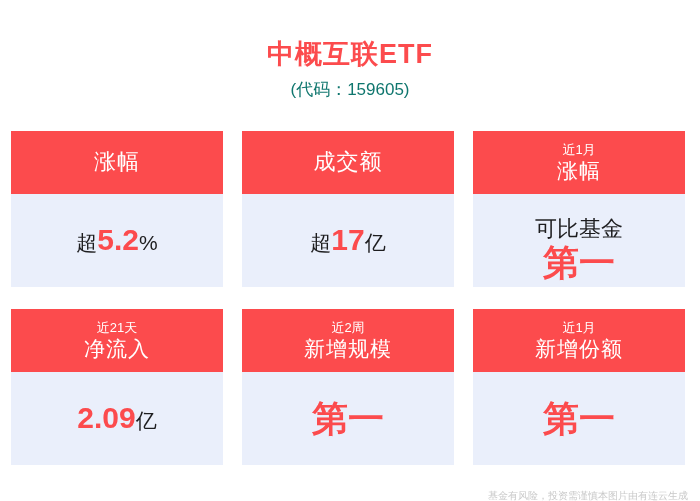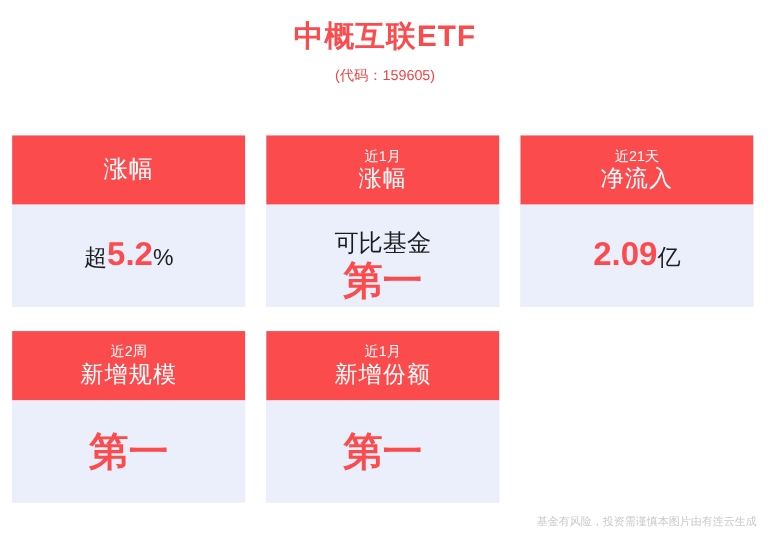--- a/index.html
+++ b/index.html
@@ -19,40 +19,41 @@
     position: relative;
     width: 700px;
     height: 501px;
     box-sizing: border-box;
   }
 
   
   .header {
     padding-top: 16px;
     text-align: center;
+    margin-top: 21px;
   }
   .title {
     color: #FC4B4D;
     font-size: 27px;
     font-weight: bold;
     letter-spacing: 1px;
     line-height: 34px;
   }
   .subtitle {
     margin-top: 10px;
-    color: #ef4444;
-    font-size: 13px;
+    color: #0f766e;
+    font-size: 17px;
     line-height: 18px;
   }
 
   
   .grid {
     position: absolute;
     left: 11px;
-    top: 123px;
+    top: 110px;
     width: 678px;
     display: grid;
     grid-template-columns: repeat(3, 212px);
     grid-column-gap: 19px;
     grid-row-gap: 22px;
   }
 
   .card {
     width: 212px;
     background: #EAEFFB;
@@ -152,20 +153,28 @@
   <div class="grid">
       <div class="card">
         <div class="card-header single">
           <div class="hdr-main">涨幅</div>
         </div>
         <div class="card-body">
           <div class="body-line solo"><span class="t-dark sz-sm">超</span><span class="t-red sz-lg">5.2</span><span class="t-dark sz-sm">%</span></div>
         </div>
       </div>
       <div class="card">
+        <div class="card-header single">
+          <div class="hdr-main">成交额</div>
+        </div>
+        <div class="card-body">
+          <div class="body-line solo"><span class="t-dark sz-sm">超</span><span class="t-red sz-lg">17</span><span class="t-dark sz-sm">亿</span></div>
+        </div>
+      </div>
+      <div class="card">
         <div class="card-header">
           <div class="hdr-sub">近1月</div>
           <div class="hdr-main">涨幅</div>
         </div>
         <div class="card-body">
           <div class="body-line top">可比基金</div>
           <div class="body-line bottom"><span class="t-red sz-md">第一</span></div>
         </div>
       </div>
       <div class="card">

